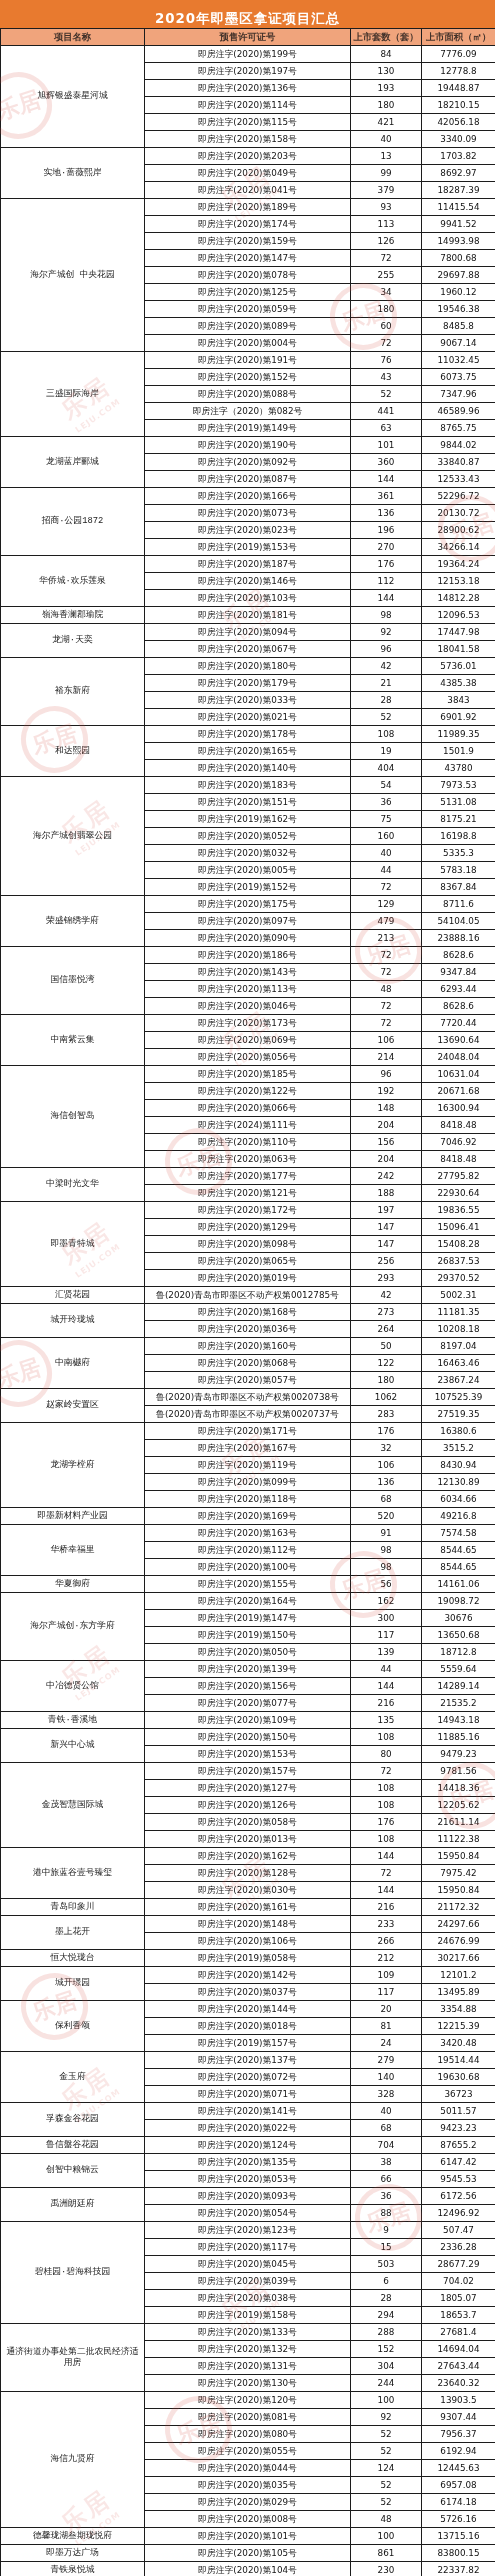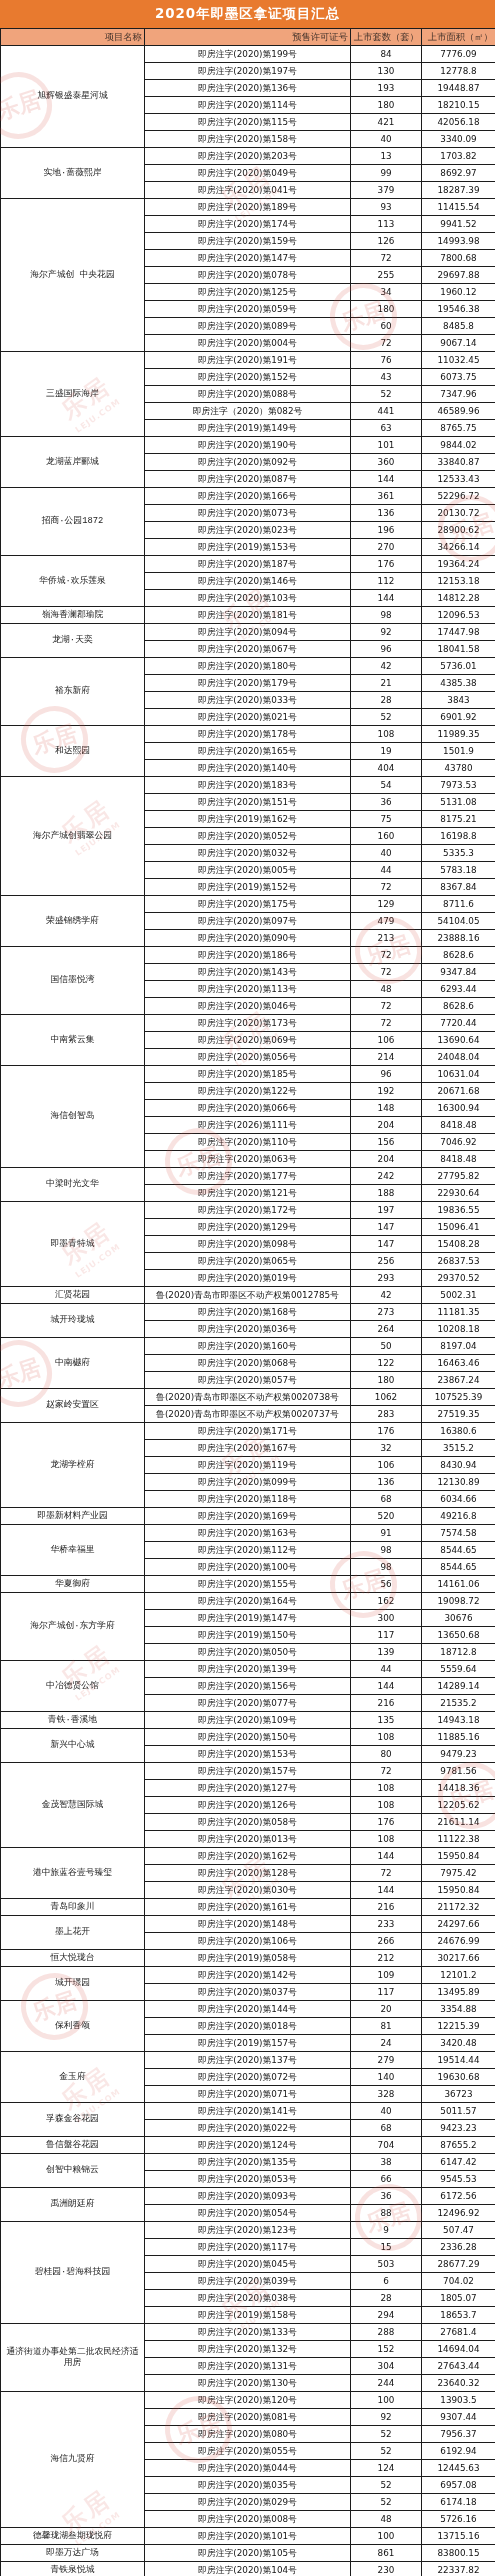--- a/index.html
+++ b/index.html
@@ -10,38 +10,37 @@
     --wm:#d65046;
   }
   *{box-sizing:border-box;}
   html,body{margin:0;padding:0;}
   body{
     width:495px;height:3243px;position:relative;background:#ffffff;
     font-family:"DejaVu Sans","Liberation Sans",sans-serif;color:var(--text);
   }
   .title-bar{
     width:495px;height:28px;background:var(--title-bg);
-    display:flex;align-items:center;justify-content:center;
+    display:flex;align-items:flex-end;justify-content:center;
   }
   .title-bar span{
     color:#ffffff;font-size:13.4px;font-weight:bold;letter-spacing:1px;
   }
   table.report{
     width:495px;border-collapse:collapse;table-layout:fixed;
     position:relative;z-index:1;background:transparent;
   }
   table.report th, table.report td{
     border:0.5px solid var(--border);
     height:17px;padding:0 2.1px;text-align:center;vertical-align:middle;
     font-size:8.8px;line-height:1.15;overflow:hidden;
   }
   table.report thead th{
-    background:var(--header-bg);color:#43322a;font-weight:normal;font-size:9.3px;
+    background:var(--header-bg);color:#43322a;font-weight:bold;font-size:9.3px;
     height:17px;
-    text-align:right;
   }
   tr.group-start td{border-top:1.3px solid var(--border);}
   td.name-cell{font-size:8.8px;color:#222;font-family:Liberation Mono, monospace;}
   td.permit-cell{font-size:8.8px;color:#141414;}
   td.num-cell{font-size:9.3px;color:#111;}
   
   #wm-layer{
     position:absolute;top:0;left:0;width:495px;height:3243px;
     overflow:hidden;pointer-events:none;z-index:3;
   }
@@ -406,21 +405,21 @@
         <td class="permit-cell">即房注字(2020)第122号</td>
         <td class="num-cell">192</td>
         <td class="num-cell">20671.68</td>
       </tr>
       <tr>
         <td class="permit-cell">即房注字(2020)第066号</td>
         <td class="num-cell">148</td>
         <td class="num-cell">16300.94</td>
       </tr>
       <tr>
-        <td class="permit-cell">即房注字(2026)第111号</td>
+        <td class="permit-cell">即房注字(2024)第111号</td>
         <td class="num-cell">204</td>
         <td class="num-cell">8418.48</td>
       </tr>
       <tr>
         <td class="permit-cell">即房注字(2020)第110号</td>
         <td class="num-cell">156</td>
         <td class="num-cell">7046.92</td>
       </tr>
       <tr>
         <td class="permit-cell">即房注字(2020)第063号</td>

